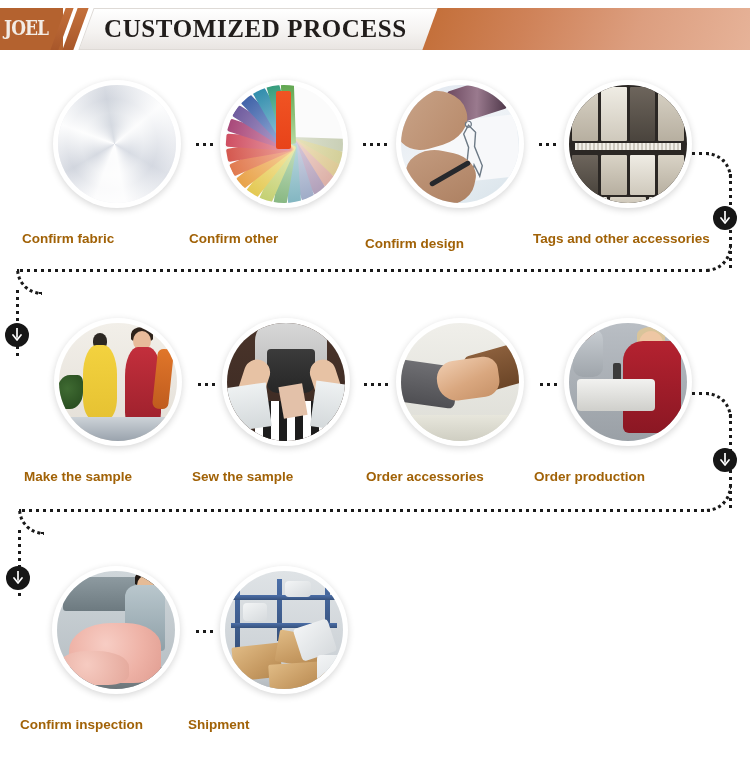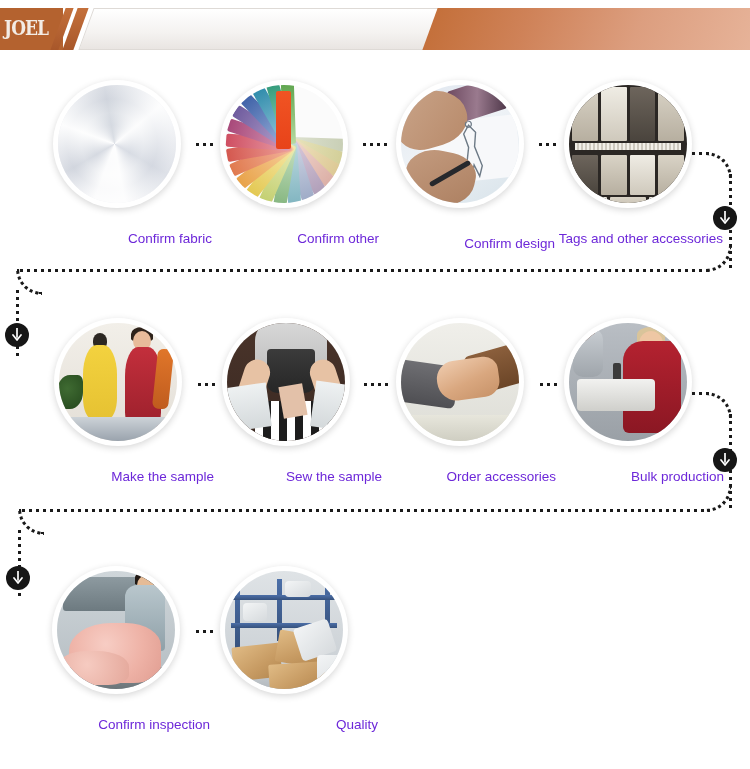--- a/index.html
+++ b/index.html
@@ -98,24 +98,25 @@
   .circle .thumb {
     width: 100%; height: 100%;
     border-radius: 50%;
     overflow: hidden;
     position: relative;
   }
 
   .caption {
     position: absolute;
     width: 190px;
-    text-align: right;
-    color: #6d28d9;
+    text-align: left;
+    color: #a16207;
     font-size: 13.5px;
     line-height: 18px;
+    font-weight: bold;
   }
 
   
   .dots-h {
     position: absolute;
     height: 3px;
     background-image: radial-gradient(circle, #1a1a1a 38%, rgba(0,0,0,0) 42%);
     background-size: 7px 3px;
     background-repeat: repeat-x;
   }
@@ -481,20 +482,21 @@
 </head>
 <body>
 
 <div class="header">
   <div class="hdr-logo-block">
     <div class="hdr-logo-text">JOEL</div>
   </div>
   <div class="hdr-slash s1"></div>
   <div class="hdr-slash s2"></div>
   <div class="hdr-title-plate"></div>
+  <div class="hdr-title">CUSTOMIZED PROCESS</div>
   <div class="hdr-bar"></div>
 </div>
 
 <div class="flow">
 
   <div class="node" style="left:53px; top:20px;">
     <div class="circle">
       <div class="thumb">
           <div class="art art-fabric"></div>
         </div>
@@ -661,21 +663,21 @@
           <div class="bg-head"></div>
           <div class="bg-person"></div>
           <div class="w-hair"></div>
           <div class="w-head"></div>
           <div class="worker"></div>
           <div class="m-arm"></div>
           <div class="machine"></div>
         </div>
       </div>
     </div>
-    <div class="caption" style="left:-30px; top:150px;">Bulk production</div>
+    <div class="caption" style="left:-30px; top:150px;">Order production</div>
   </div>
 
   <div class="dots-h" style="left:196px; top:323px; width:22px;"></div>
   <div class="dots-h" style="left:362px; top:323px; width:30px;"></div>
   <div class="dots-h" style="left:538px; top:323px; width:22px;"></div>
 
   <div class="dots-h" style="left:690px; top:332px; width:22px;"></div>
   <div class="dots-corner" style="left:706px; top:332px; width:26px; height:26px; border-top-width:3px; border-right-width:3px; border-radius:0 26px 0 0;"></div>
   <div class="dots-v" style="left:729px; top:352px; height:96px;"></div>
   <div class="dots-corner" style="left:706px; top:426px; width:26px; height:26px; border-bottom-width:3px; border-right-width:3px; border-radius:0 0 26px 0;"></div>
@@ -723,18 +725,18 @@
           <div class="wrap" style="left:18px; top:32px; width:24px; height:18px;"></div>
           <div class="floor"></div>
           <div class="crate" style="left:8px; top:74px; width:48px; height:34px; transform:rotate(-6deg);"></div>
           <div class="crate" style="left:52px; top:62px; width:44px; height:32px; transform:rotate(10deg);"></div>
           <div class="crate" style="left:44px; top:92px; width:56px; height:26px; transform:rotate(-4deg);"></div>
           <div class="wrap" style="left:72px; top:52px; width:36px; height:34px; transform:rotate(-18deg);"></div>
           <div class="wrap" style="left:92px; top:84px; width:28px; height:38px;"></div>
         </div>
       </div>
     </div>
-    <div class="caption" style="left:-32px; top:150px;">Quality</div>
+    <div class="caption" style="left:-32px; top:150px;">Shipment</div>
   </div>
 
   <div class="dots-h" style="left:194px; top:570px; width:22px;"></div>
 
 </div>
 
 </body></html>

